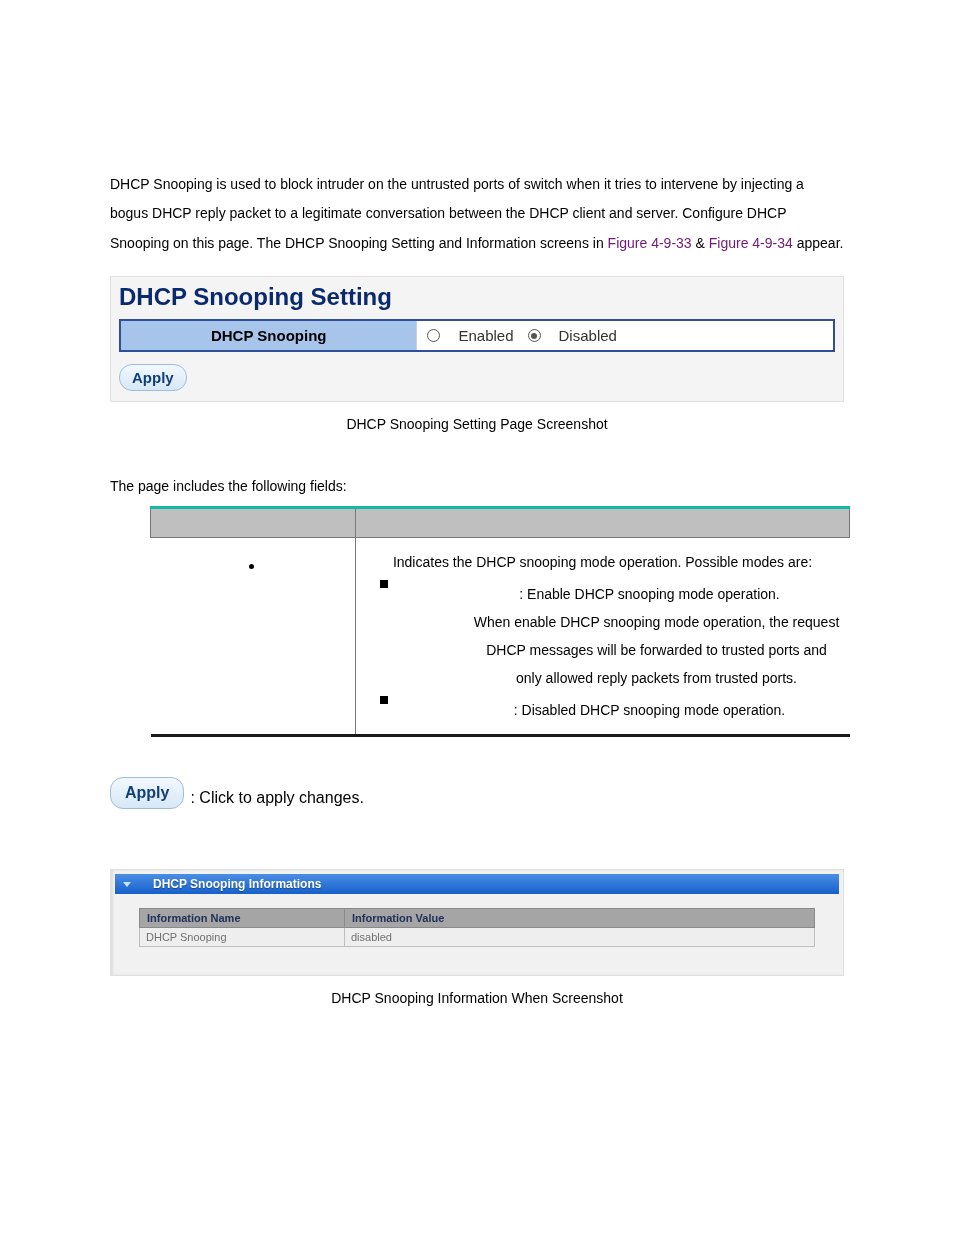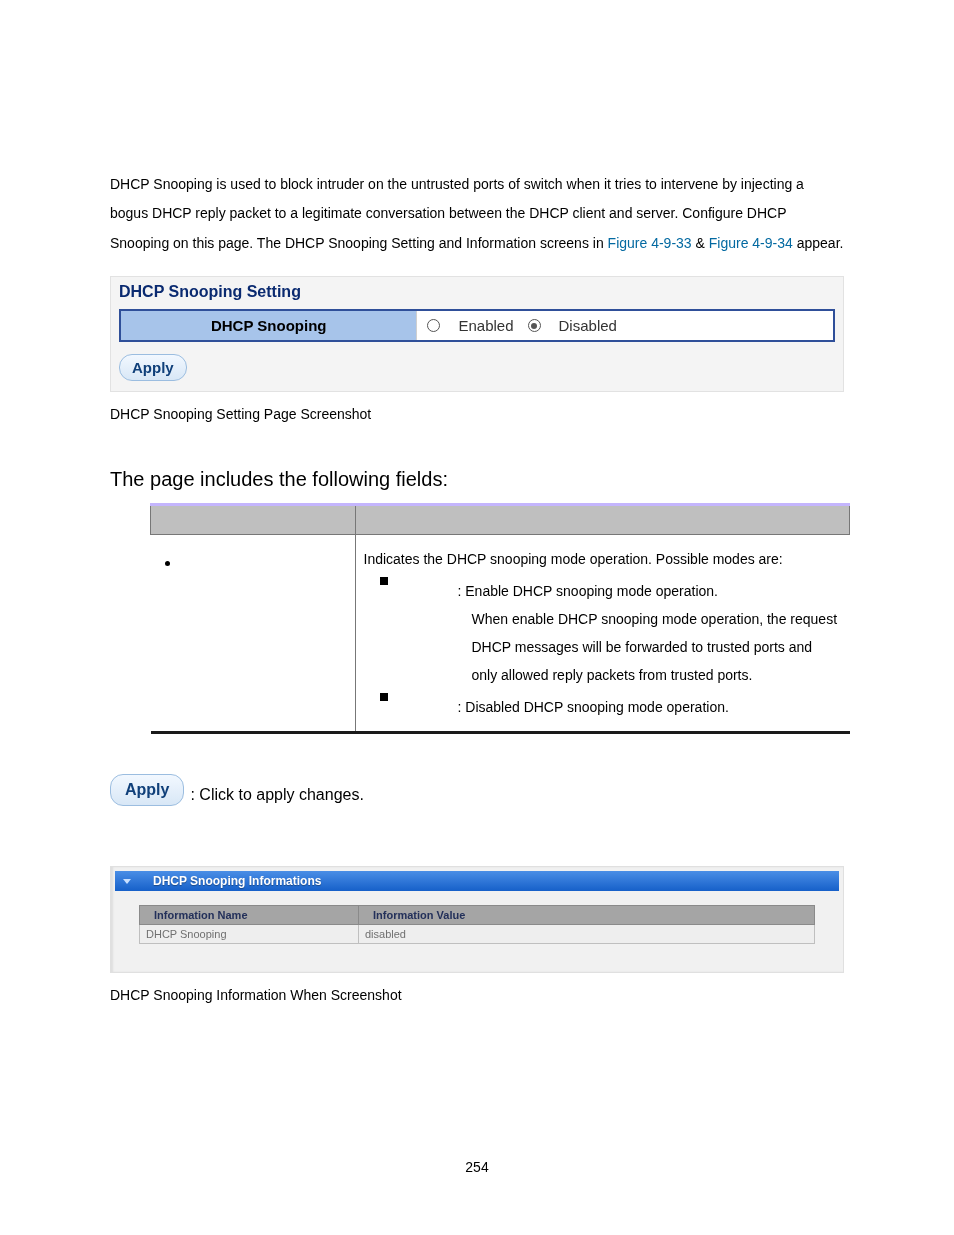--- a/index.html
+++ b/index.html
@@ -16,34 +16,34 @@
     box-sizing: border-box;
     padding: 170px 110px 0 110px;
     position: relative;
   }
   .intro {
     line-height: 2.1;
     font-size: 14px;
     margin-bottom: 18px;
   }
   .intro a {
-    color: #0369a1;
+    color: #701a75;
     text-decoration: none;
   }
   
   .settings-panel {
     border: 1px solid #e2e2e2;
     background: #f4f4f4;
     padding: 0;
     margin-bottom: 14px;
   }
   .settings-title {
     padding: 6px 8px 8px 8px;
     font-weight: bold;
-    font-size: 16px;
+    font-size: 24px;
     color: #0a2a70;
     font-family: Arial, Helvetica, sans-serif;
   }
   .settings-table {
     margin: 0 8px 12px 8px;
     border-collapse: collapse;
     border: 2px solid #2f4f99;
   }
   .settings-table td {
     border: 1px solid #cfcfcf;
@@ -102,35 +102,36 @@
     padding: 5px 12px;
     background: linear-gradient(#f2f8ff,#d8e7f6);
     color: #10407a;
     font-weight: bold;
     font-size: 15px;
     font-family: Arial, Helvetica, sans-serif;
     line-height: 1;
   }
   
   .figure-caption {
-    text-align: left;
+    text-align: center;
     font-size: 14px;
     margin: 12px 0 46px 0;
   }
   .body-text {
-    font-size: 20px;
+    font-size: 14px;
     margin: 8px 0 12px 0;
   }
   
   .fields-table {
     width: 700px;
     margin: 8px 0 40px 40px;
     border-collapse: collapse;
-    border-top: 3px solid #c4b5fd;
+    border-top: 3px solid #14b8a6;
     border-bottom: 3px solid #1a1a1a;
+    text-align: center;
   }
   .fields-table thead th {
     background: #bfbfbf;
     height: 28px;
     border-top: 1px solid #777;
     border-bottom: 1px solid #777;
     border-left: 1px solid #777;
     border-right: 1px solid #777;
     padding: 0;
   }
@@ -215,21 +216,21 @@
     border-collapse: collapse;
     font-size: 11px;
     color: #555;
   }
   .info-table th {
     background: #a5a5a5;
     color: #23305a;
     text-align: left;
     font-weight: bold;
     border: 1px solid #8a8a8a;
-    padding: 3px 14px;
+    padding: 3px 7px;
     font-size: 11px;
   }
   .info-table th:first-child { width: 190px; }
   .info-table td {
     background: #eeeeee;
     border: 1px solid #bfbfbf;
     padding: 3px 6px;
     font-size: 11px;
     color: #707070;
   }
@@ -340,15 +341,14 @@
           <td>DHCP Snooping</td>
           <td>disabled</td>
         </tr>
       </tbody>
         </table>
     </div>
   </div>
 
   <div class="figure-caption" style="margin-bottom:0;">DHCP Snooping Information When Screenshot</div>
 
-  <div class="page-number">254</div>
 
 </div>
 
 </body></html>

